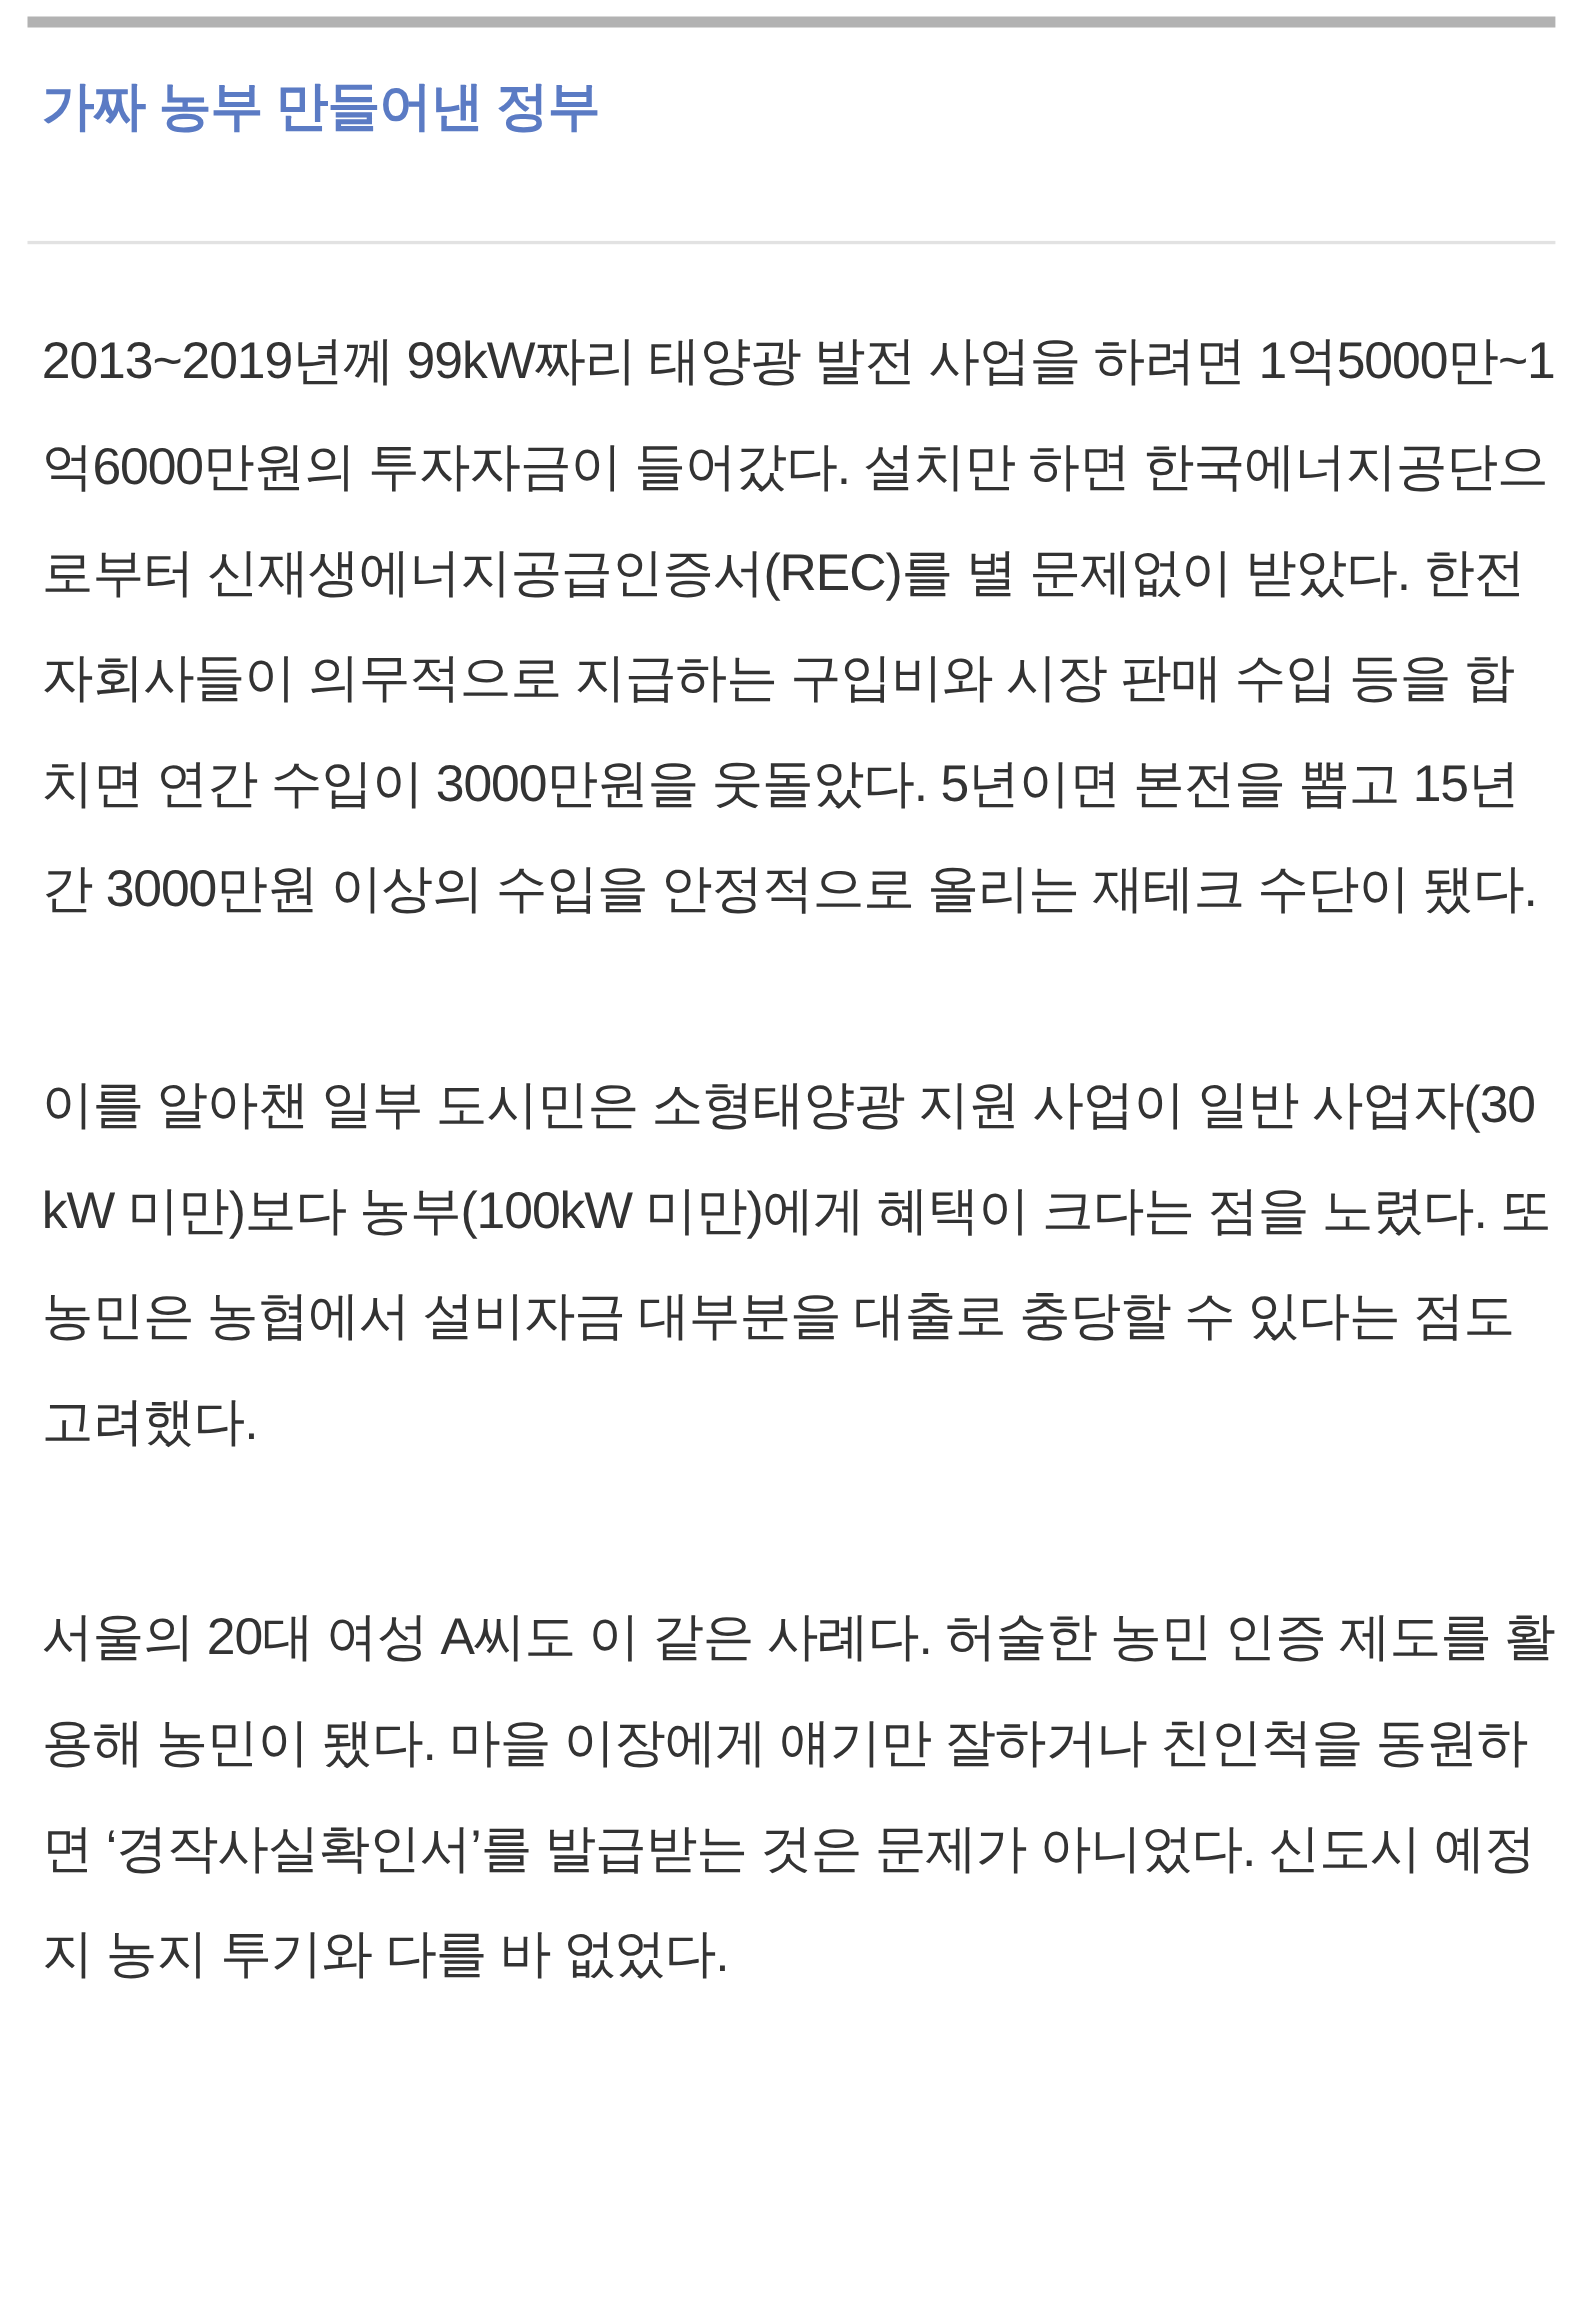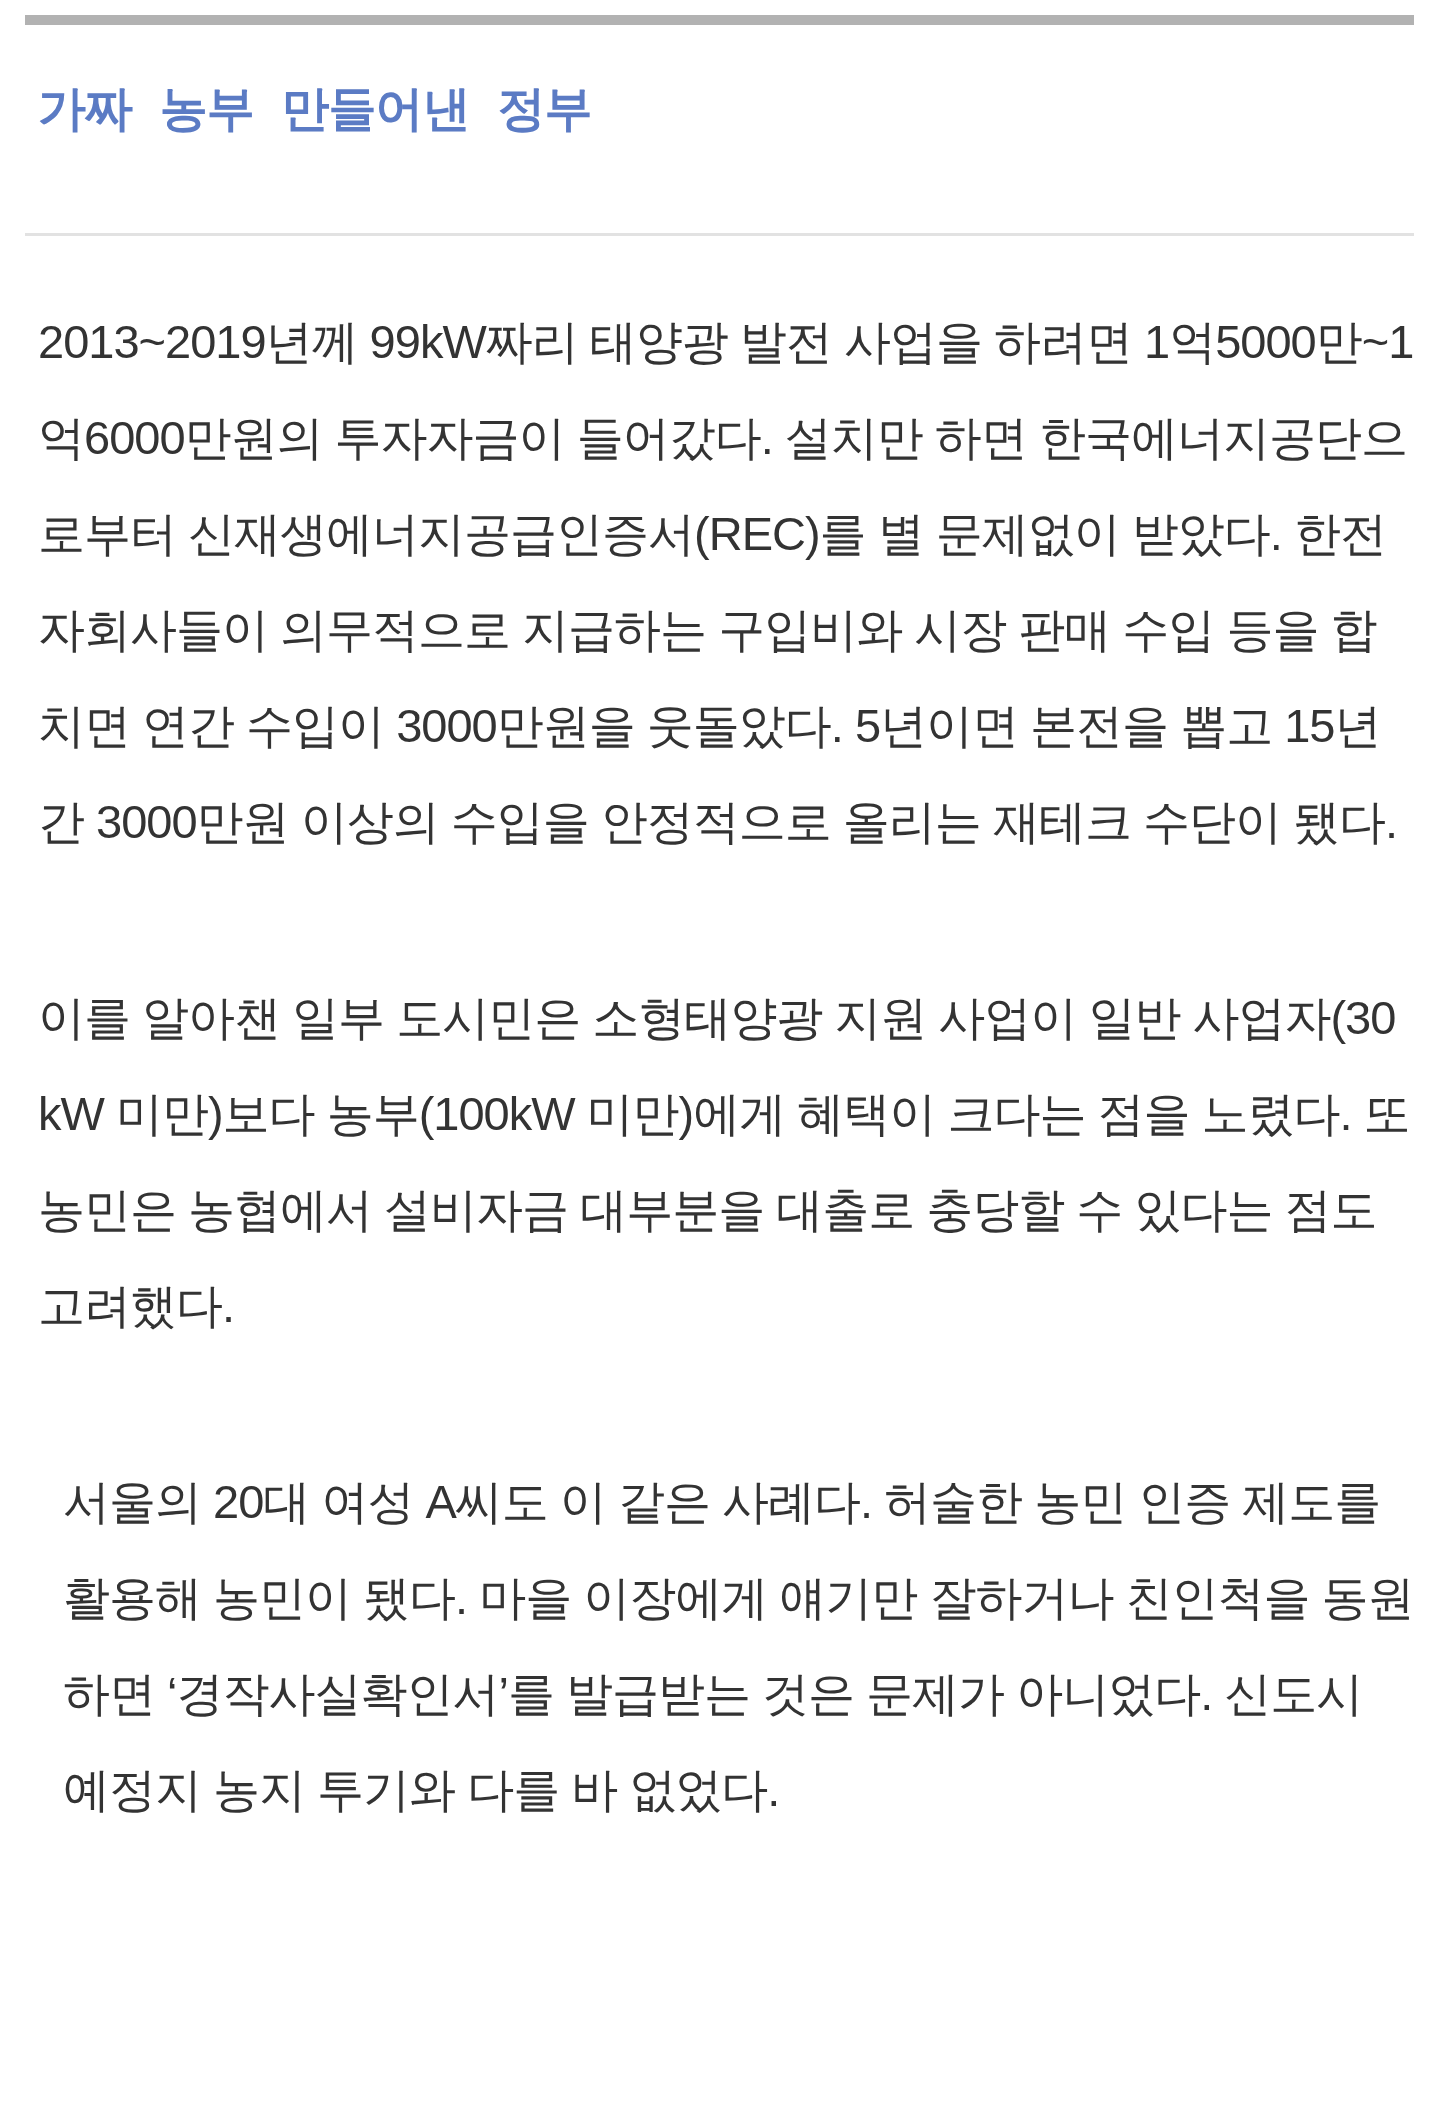--- a/index.html
+++ b/index.html
@@ -22,27 +22,26 @@
     background: var(--color-background);
     padding: 0 25px;
   }
   .top-bar {
     margin-top: 15px;
     height: 10px;
     width: 100%;
     background: var(--color-top-bar);
   }
   .heading {
-    margin: 56px 0 0 13px;
+    margin: 42px 0 0 13px;
     font-size: 48px;
     line-height: 62px;
     font-weight: bold;
     color: var(--color-heading);
     letter-spacing: -1px;
-    font-family: Liberation Mono, monospace;
   }
   .divider {
     border: none;
     border-top: 3px solid var(--color-divider);
     margin: 90px 0 0 0;
     width: 100%;
   }
   .article-body {
     margin: 58px 0 0 13px;
     color: var(--color-body-text);
@@ -50,21 +49,20 @@
     line-height: 96px;
     letter-spacing: -1px;
     word-break: break-all;
     overflow-wrap: anywhere;
   }
   .article-body p {
     margin: 0 0 100px 0;
   }
   .article-body p:last-child {
     margin-bottom: 30px;
-    margin-left: 25px;
   }
 </style>
 </head>
 <body>
 
 <div class="page">
   <div class="top-bar"></div>
   <h1 class="heading">가짜 농부 만들어낸 정부</h1>
   <hr class="divider">
   <div class="article-body">

